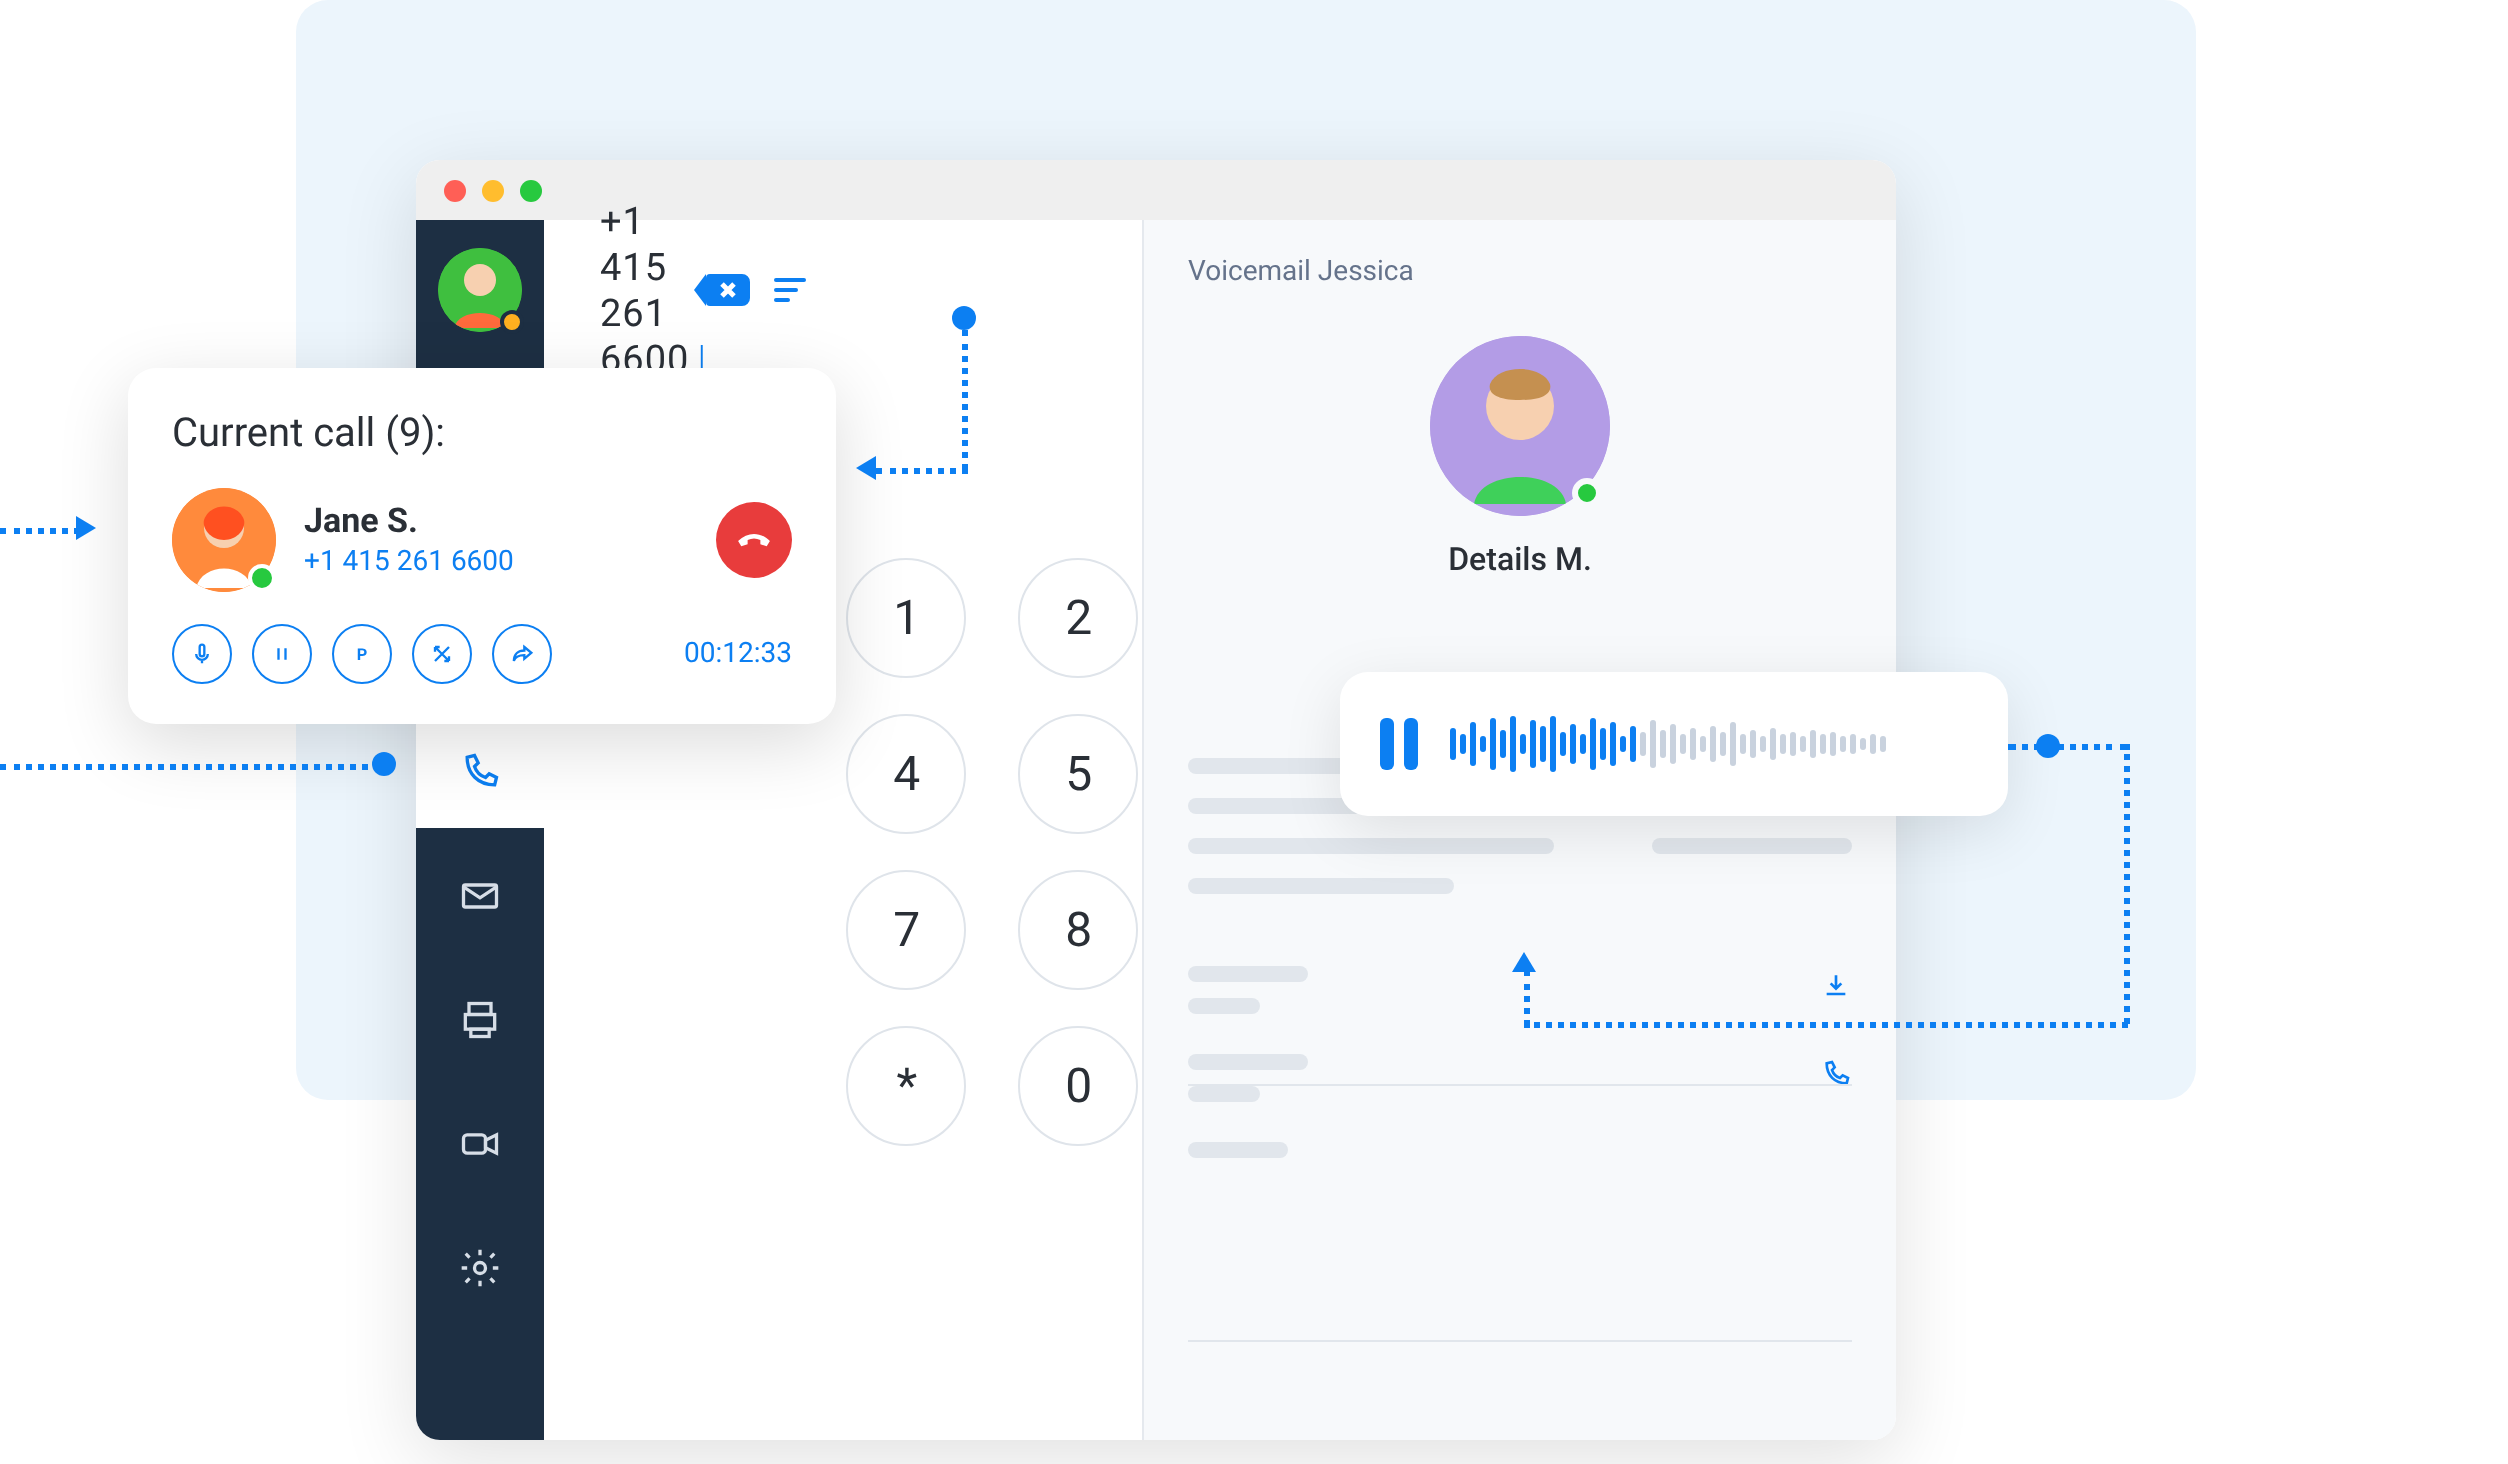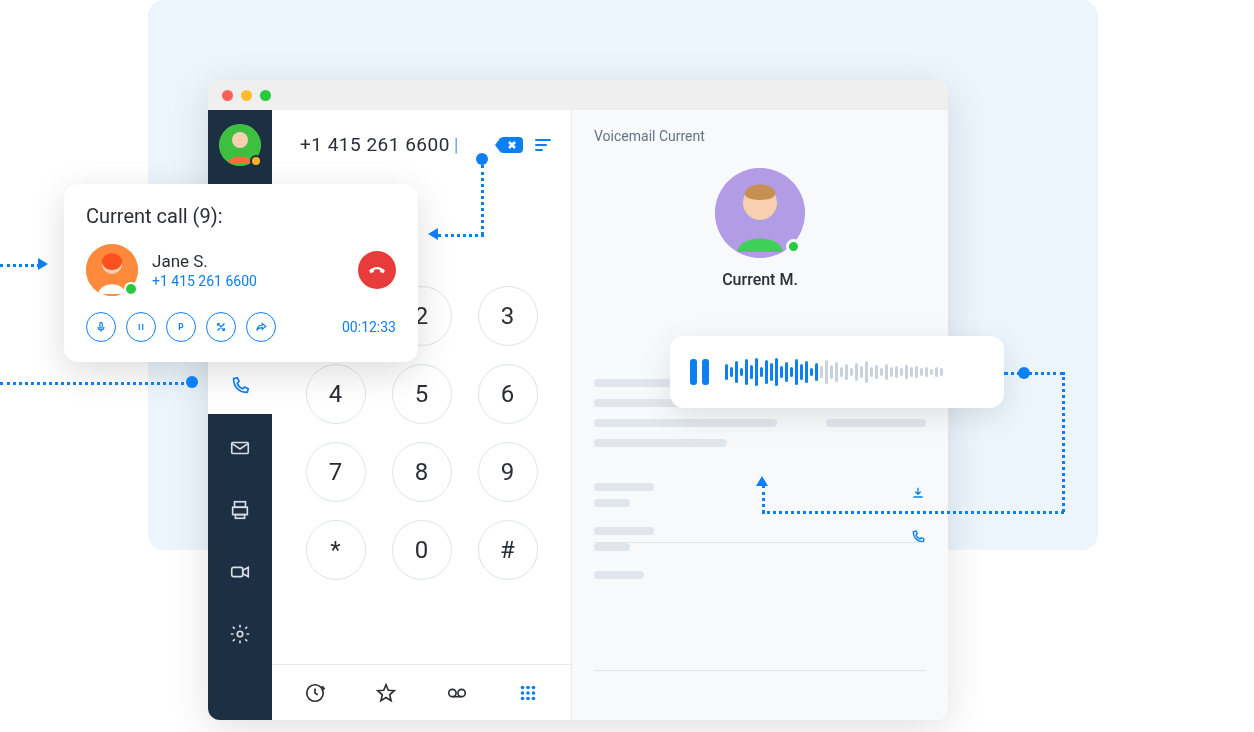--- a/index.html
+++ b/index.html
@@ -25,21 +25,21 @@
   .avatar svg { width: 100%; height: 100%; }
   .status-dot { position: absolute; right: -1px; bottom: -1px; width: 12px; height: 12px; border-radius: 50%; border: 2px solid #1d2f43; }
   .status-orange { background: #ffb020; }
 
   .side-item { width: 100%; height: 56px; display: flex; align-items: center; justify-content: center; color: #d7dee7; cursor: pointer; }
   .side-item.active { background: #ffffff; color: #0c7ff2; }
   .side-item svg { width: 22px; height: 22px; stroke: currentColor; fill: none; stroke-width: 1.8; }
   .side-item.spacer { height: 160px; pointer-events: none; }
 
   
-  .dialer { width: 300px; border-right: 1px solid #e5e9ee; display: flex; flex-direction: column; }
+  .dialer { width: 300px; border-right: 1px solid #e5e9ee; display: flex; flex-direction: row; }
   .dial-top { height: 70px; display: flex; align-items: center; padding: 0 20px 0 28px; justify-content: space-between; border-bottom: 1px solid transparent; }
   .dial-number { font-size: 19px; color: #2a2f36; letter-spacing: 0.5px; }
   .dial-cursor { color: #0c7ff2; font-weight: 300; margin-left: 4px; }
   .dial-top-actions { display: flex; align-items: center; gap: 12px; }
   .clear-btn { width: 22px; height: 16px; background: #0c7ff2; border-radius: 2px 4px 4px 2px; position: relative; display:flex; align-items:center; justify-content:center;}
   .clear-btn::before { content:""; position:absolute; left:-6px; top:0; border-top:8px solid transparent; border-bottom:8px solid transparent; border-right:6px solid #0c7ff2;}
   .clear-btn svg { width:10px; height:10px; stroke:#fff; stroke-width:2.5;}
   .menu-lines { width: 16px; display:flex; flex-direction:column; gap:3px;}
   .menu-lines span{ height:2px; background:#0c7ff2; border-radius:1px;}
   .menu-lines span:nth-child(1){width:16px;} .menu-lines span:nth-child(2){width:12px;} .menu-lines span:nth-child(3){width:8px;}
@@ -84,21 +84,21 @@
 
   
   .call-card{ position:absolute; top:184px; left:64px; width:354px; background:#fff; border-radius:14px; box-shadow:0 10px 36px rgba(0,0,0,0.14); padding:20px 22px;}
   .call-title{ font-size:20px; color:#2a2f36; margin-bottom:16px;}
   .call-row{ display:flex; align-items:center; gap:14px;}
   .caller-av-wrap{ position:relative;}
   .caller-av{ width:52px; height:52px; border-radius:50%; background:#ff8a3c; overflow:hidden; display:flex; align-items:center; justify-content:center;}
   .caller-av svg{width:100%; height:100%;}
   .caller-status{ position:absolute; right:0; bottom:0; width:14px;height:14px; background:#27c93f; border-radius:50%; border:2.5px solid #fff;}
   .caller-info{ flex:1;}
-  .caller-name{ font-size:17px; font-weight:400; color:#2a2f36;}
+  .caller-name{ font-size:17px; font-weight:700; color:#2a2f36;}
   .caller-num{ font-size:14px; color:#0c7ff2; margin-top:2px;}
   .hangup{ width:38px;height:38px; border-radius:50%; background:#e83c3c; display:flex; align-items:center; justify-content:center;}
   .hangup svg{width:18px;height:18px; fill:#fff; transform:rotate(135deg);}
 
   .call-actions{ display:flex; align-items:center; justify-content:space-between; margin-top:16px;}
   .action-icons{ display:flex; gap:10px;}
   .circ-icon{ width:30px;height:30px; border:1.8px solid #0c7ff2; border-radius:50%; display:flex;align-items:center;justify-content:center; color:#0c7ff2;}
   .circ-icon svg{width:14px;height:14px; stroke:currentColor; fill:none; stroke-width:2;}
   .call-time{ font-size:14px; color:#0c7ff2;}
 
@@ -241,34 +241,34 @@
               <circle cx="18" cy="12" r="2"></circle>
               <circle cx="6" cy="18" r="2"></circle>
               <circle cx="12" cy="18" r="2"></circle>
               <circle cx="18" cy="18" r="2"></circle>
             </svg>
           </div>
       </div>
     </div>
 
     <div class="vm-panel">
-      <div class="vm-title">Voicemail Current</div>
+      <div class="vm-title">Voicemail Jessica</div>
       <div class="vm-avatar-wrap">
         <div class="vm-avatar-outer">
           <span class="vm-avatar">
             <svg viewBox="0 0 90 90">
                 <circle cx="45" cy="45" r="45" fill="#b39ce6"></circle>
                 <circle cx="45" cy="35" r="17" fill="#f7d0b0"></circle>
                 <path d="M22 84c3-18 43-18 46 0z" fill="#3fd05a"></path>
                 <path d="M30 24c4-10 26-10 30 0 1 4-2 8-15 8s-16-4-15-8z" fill="#c59050"></path>
               </svg>
           </span>
           <span class="vm-status"></span>
         </div>
-        <div class="vm-name">Current M.</div>
+        <div class="vm-name">Details M.</div>
       </div>
 
       <div class="skel-rows">
         <div class="skel" style="width:30%"></div>
         <div class="skel" style="width:55%"></div>
         <div class="skel-row">
             <div class="skel" style="width:55%"></div>
             <div class="skel" style="width:30%"></div>
           </div>
         <div class="skel" style="width:40%"></div>

